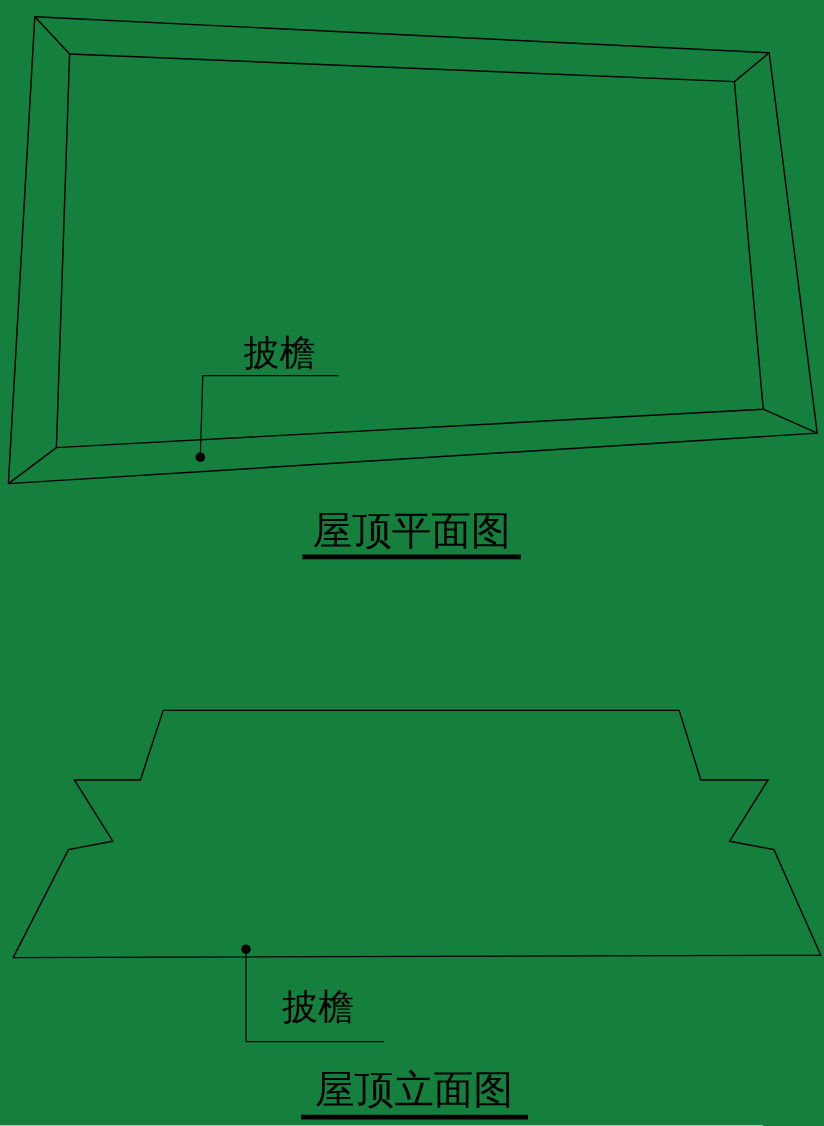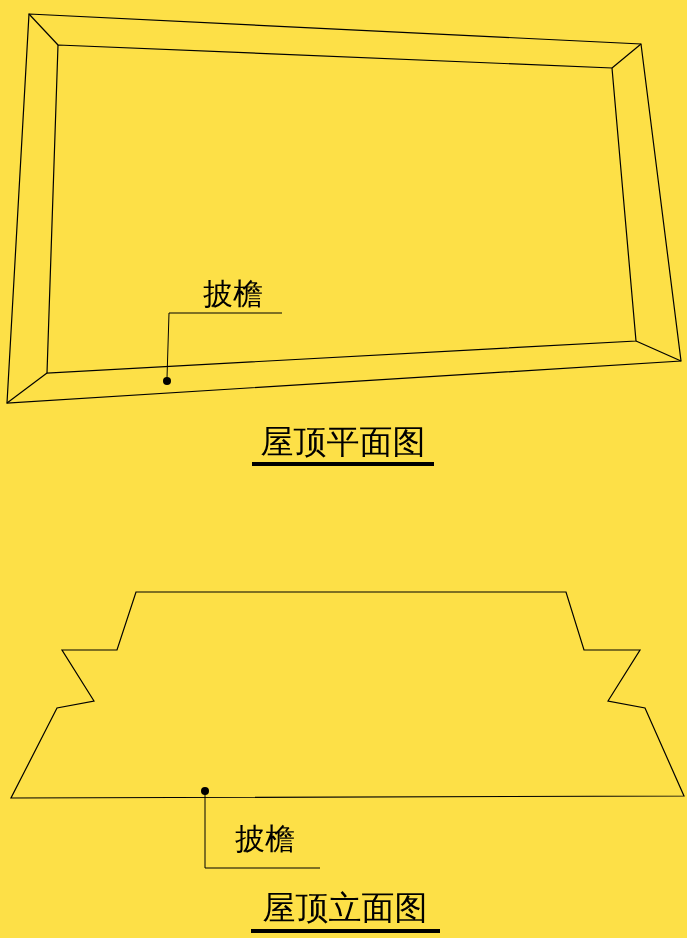--- a/index.html
+++ b/index.html
@@ -4,21 +4,21 @@
 <style>
   html, body {
     margin: 0;
     padding: 0;
     background: #ffffff;
   }
   .sheet {
     position: relative;
     width: 687px;
     height: 938px;
-    background: #fde047;
+    background: #15803d;
     overflow: hidden;
     font-family: "Liberation Serif", "DejaVu Serif", serif;
     text-align: right;
   }
   svg {
     display: block;
   }
   .ink-line {
     stroke: #000000;
     fill: none;

